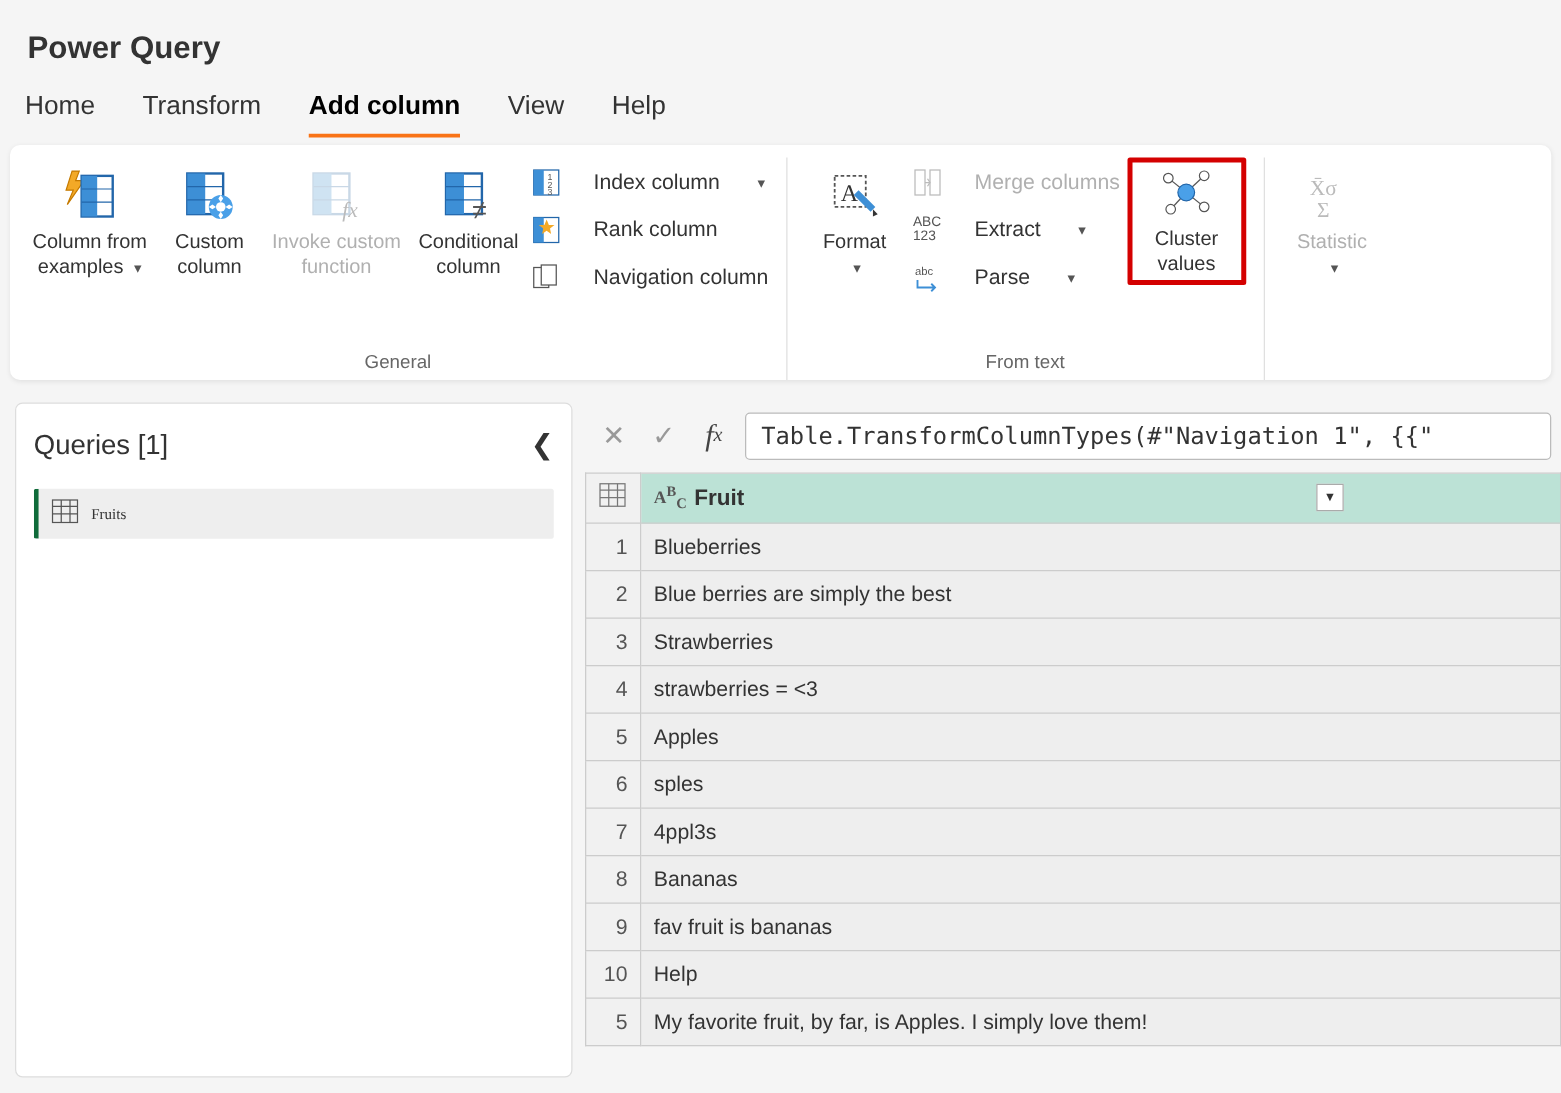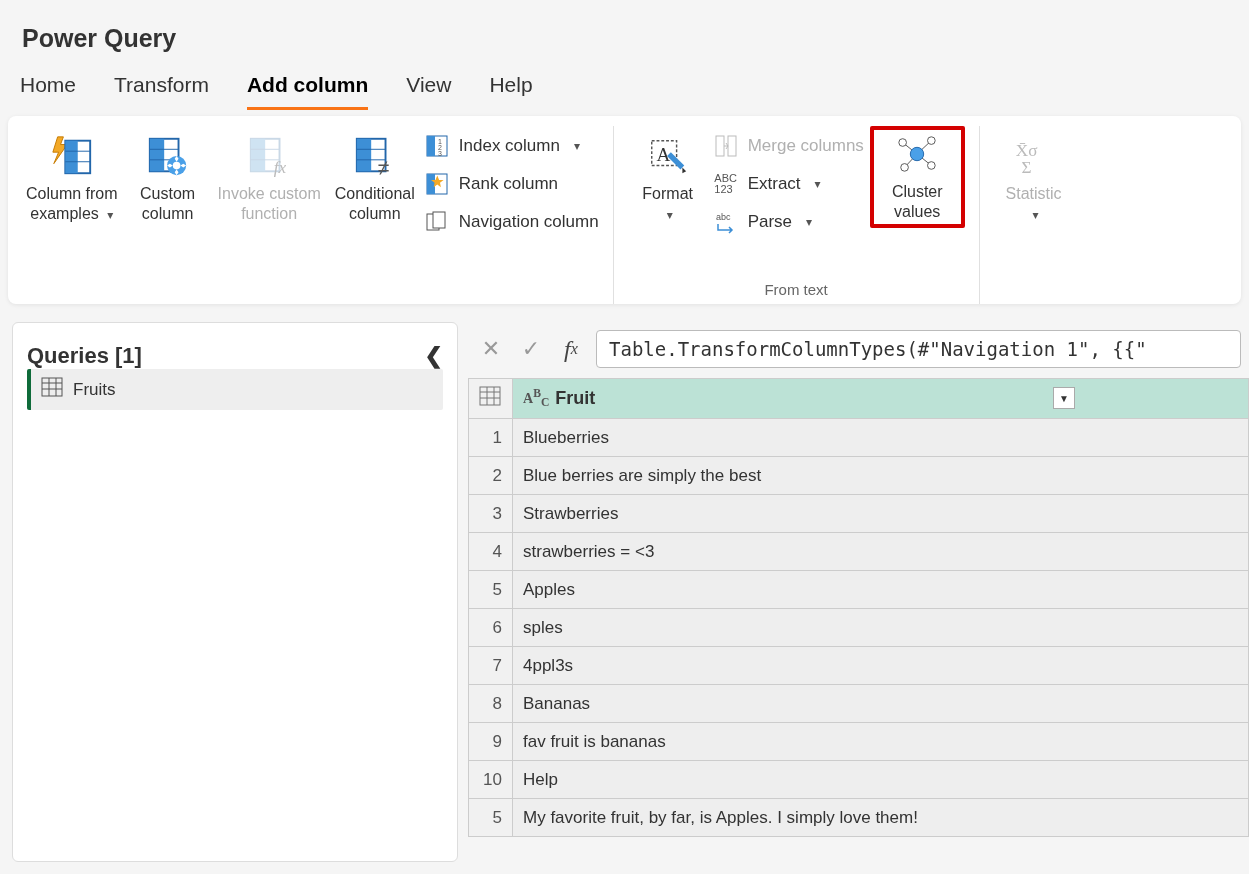--- a/index.html
+++ b/index.html
@@ -92,21 +92,21 @@
     .disabled { color: #b0b0b0; }
     .small-btn-list {
       display: flex;
       flex-direction: column;
       gap: 14px;
       padding-top: 8px;
     }
     .small-btn {
       display: flex;
       align-items: center;
-      gap: 10px;
+      gap: 26px;
       font-size: 17px;
       cursor: pointer;
       white-space: nowrap;
     }
     .small-btn .small-icon {
       width: 24px;
       height: 24px;
       display: flex;
       align-items: center;
       justify-content: center;
@@ -130,31 +130,33 @@
       border: 1px solid #ddd;
       border-radius: 6px;
       padding: 20px 14px;
       height: 540px;
     }
     .queries-header {
       display: flex;
       justify-content: space-between;
       align-items: center;
       font-size: 22px;
-      font-weight: 700;
+      font-weight: 400;
+      margin-bottom: 22px;
     }
     .query-item {
       display: flex;
       align-items: center;
       gap: 10px;
       padding: 8px 10px;
       background: #eeeeee;
       border-left: 4px solid #0F6B3A;
       border-radius: 2px;
-      font-size: 17px;
+      font-size: 12px;
+      font-family: Liberation Serif, serif;
     }
     .content-area {
       flex: 1;
       display: flex;
       flex-direction: column;
     }
     .formula-row {
       display: flex;
       align-items: center;
       gap: 10px;
@@ -341,20 +343,21 @@
           <span class="small-icon">
             <svg width="24" height="24">
                 <rect x="2" y="4" width="12" height="16" fill="none" stroke="#555"></rect>
                 <rect x="8" y="2" width="12" height="16" fill="#fff" stroke="#555"></rect>
               </svg>
           </span>
           <span>Navigation column</span>
         </div>
       </div>
     </div>
+    <div class="ribbon-group-label">General</div>
   </div>
 
   <div class="ribbon-group">
     <div class="ribbon-group-body">
       <div class="big-btn">
         <div class="big-btn-icon">
           <svg width="46" height="44" viewBox="0 0 46 44">
             <rect x="6" y="6" width="26" height="26" fill="none" stroke="#555" stroke-width="1.5" stroke-dasharray="3 2"></rect>
             <text x="11" y="27" font-size="20" fill="#333" font-family="serif">A</text>
             <path d="M26 18 L40 32 L36 36 L22 22 Z" fill="#3d8fd6"></path>

